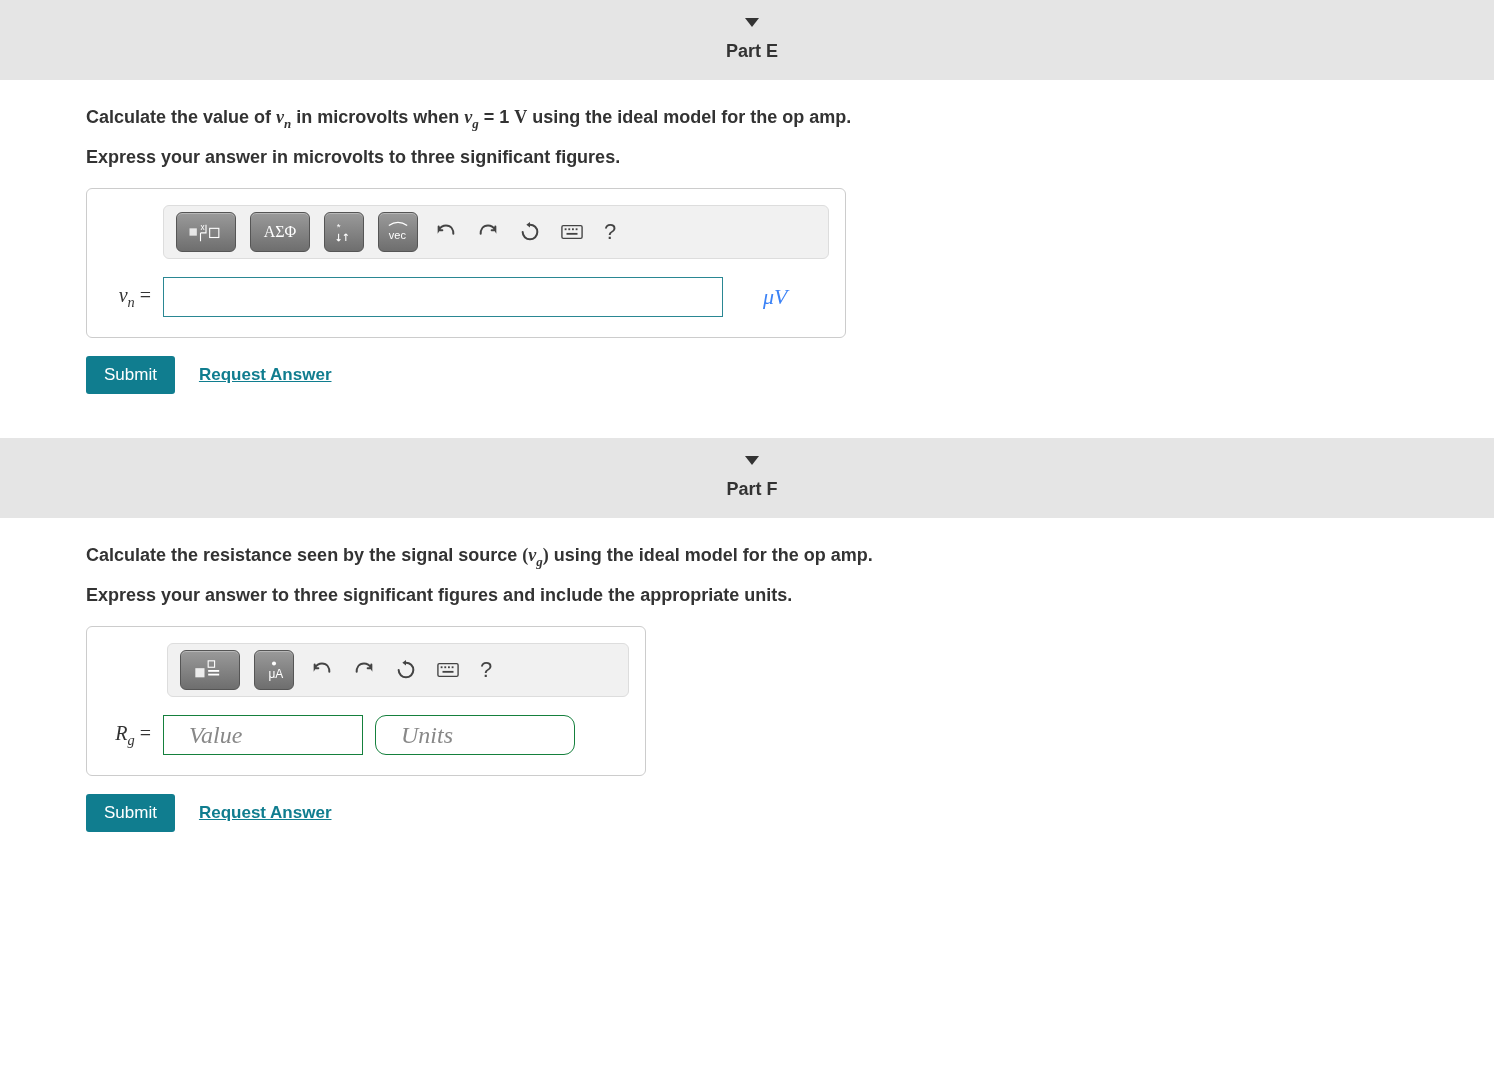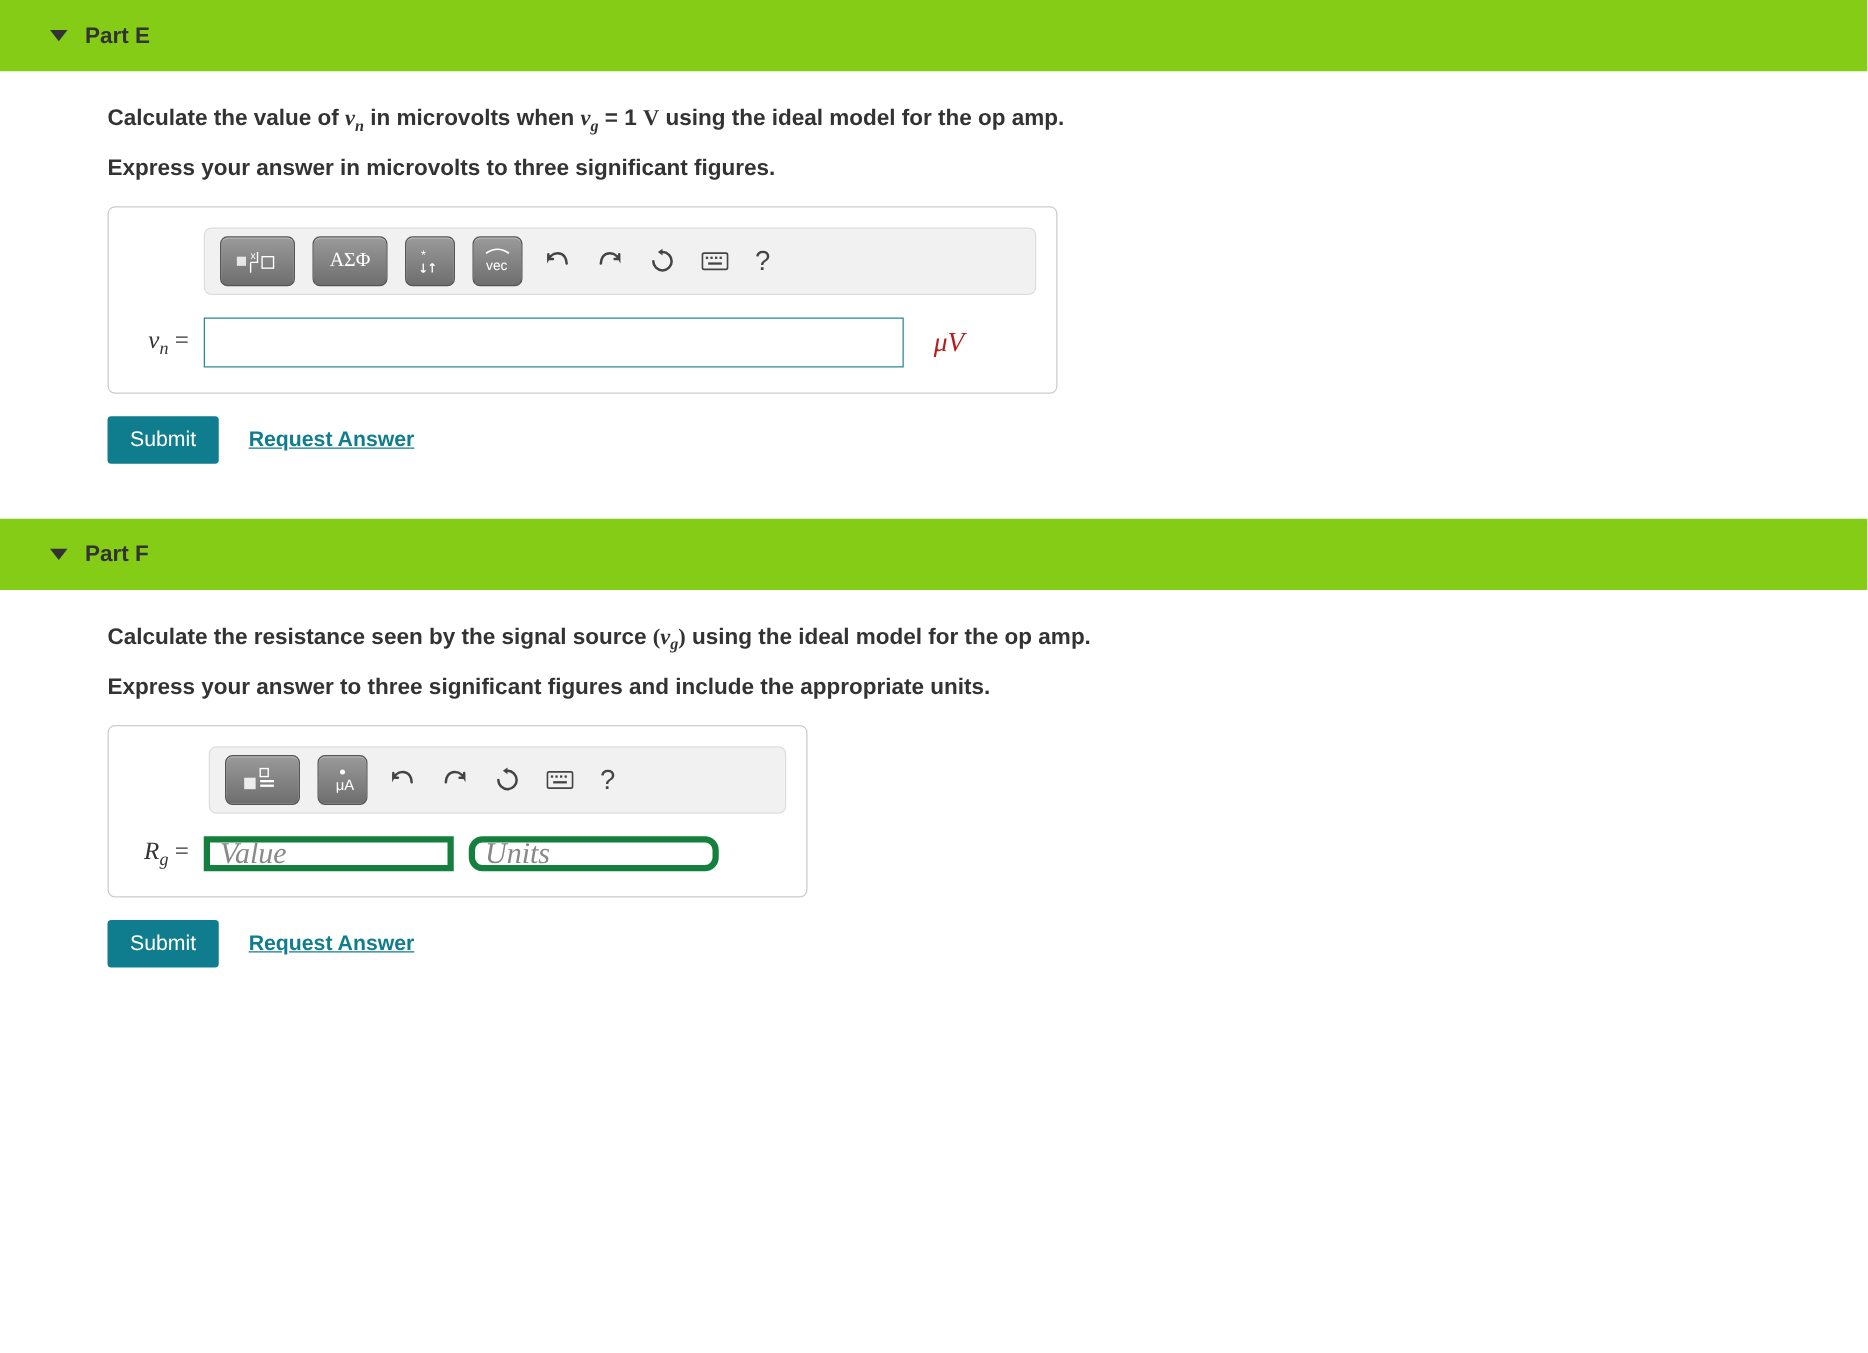--- a/index.html
+++ b/index.html
@@ -5,25 +5,26 @@
 * { box-sizing: border-box; margin: 0; padding: 0; }
 body {
   font-family: "Helvetica Neue", Arial, sans-serif;
   font-size: 16px;
   color: #333;
   background: #fff;
   padding: 0;
 }
 .part-section { margin-bottom: 20px; }
 .part-header {
-  background: #84cc16;
+  background: #e5e5e5;
   padding: 18px 30px 18px 40px;
   display: flex;
   align-items: center;
   gap: 14px;
+  flex-direction: column;
 }
 .caret {
   width: 0; height: 0;
   border-left: 7px solid transparent;
   border-right: 7px solid transparent;
   border-top: 9px solid #333;
 }
 .part-title { font-weight: bold; font-size: 18px; }
 .part-body { padding: 24px 30px 24px 86px; }
 .prompt { font-size: 18px; line-height: 1.5; margin-bottom: 14px; font-weight: bold; }
@@ -95,28 +96,28 @@
   border: 1px solid #2a8793;
   height: 40px;
   width: 560px;
   padding: 4px 8px;
   font-size: 18px;
 }
 .unitlbl {
   font-family: Georgia, "Times New Roman", serif;
   font-style: italic;
   font-size: 22px;
-  color: #b91c1c;
-  margin-left: 12px;
+  color: #3b82f6;
+  margin-left: 28px;
 }
 
 .val-input, .units-input {
-  border: 5px solid #15803d;
-  height: 28px;
-  padding: 4px 8px;
+  border: 1px solid #15803d;
+  height: 40px;
+  padding: 4px 25px;
   font-size: 24px;
   font-family: Georgia, "Times New Roman", serif;
   font-style: italic;
   color: #888;
 }
 .val-input { width: 200px; }
 .units-input { width: 200px; border-radius: 11px; }
 .val-input::placeholder, .units-input::placeholder { color: #888; }
 
 .actions { margin-top: 18px; display: flex; align-items: center; gap: 24px; }

